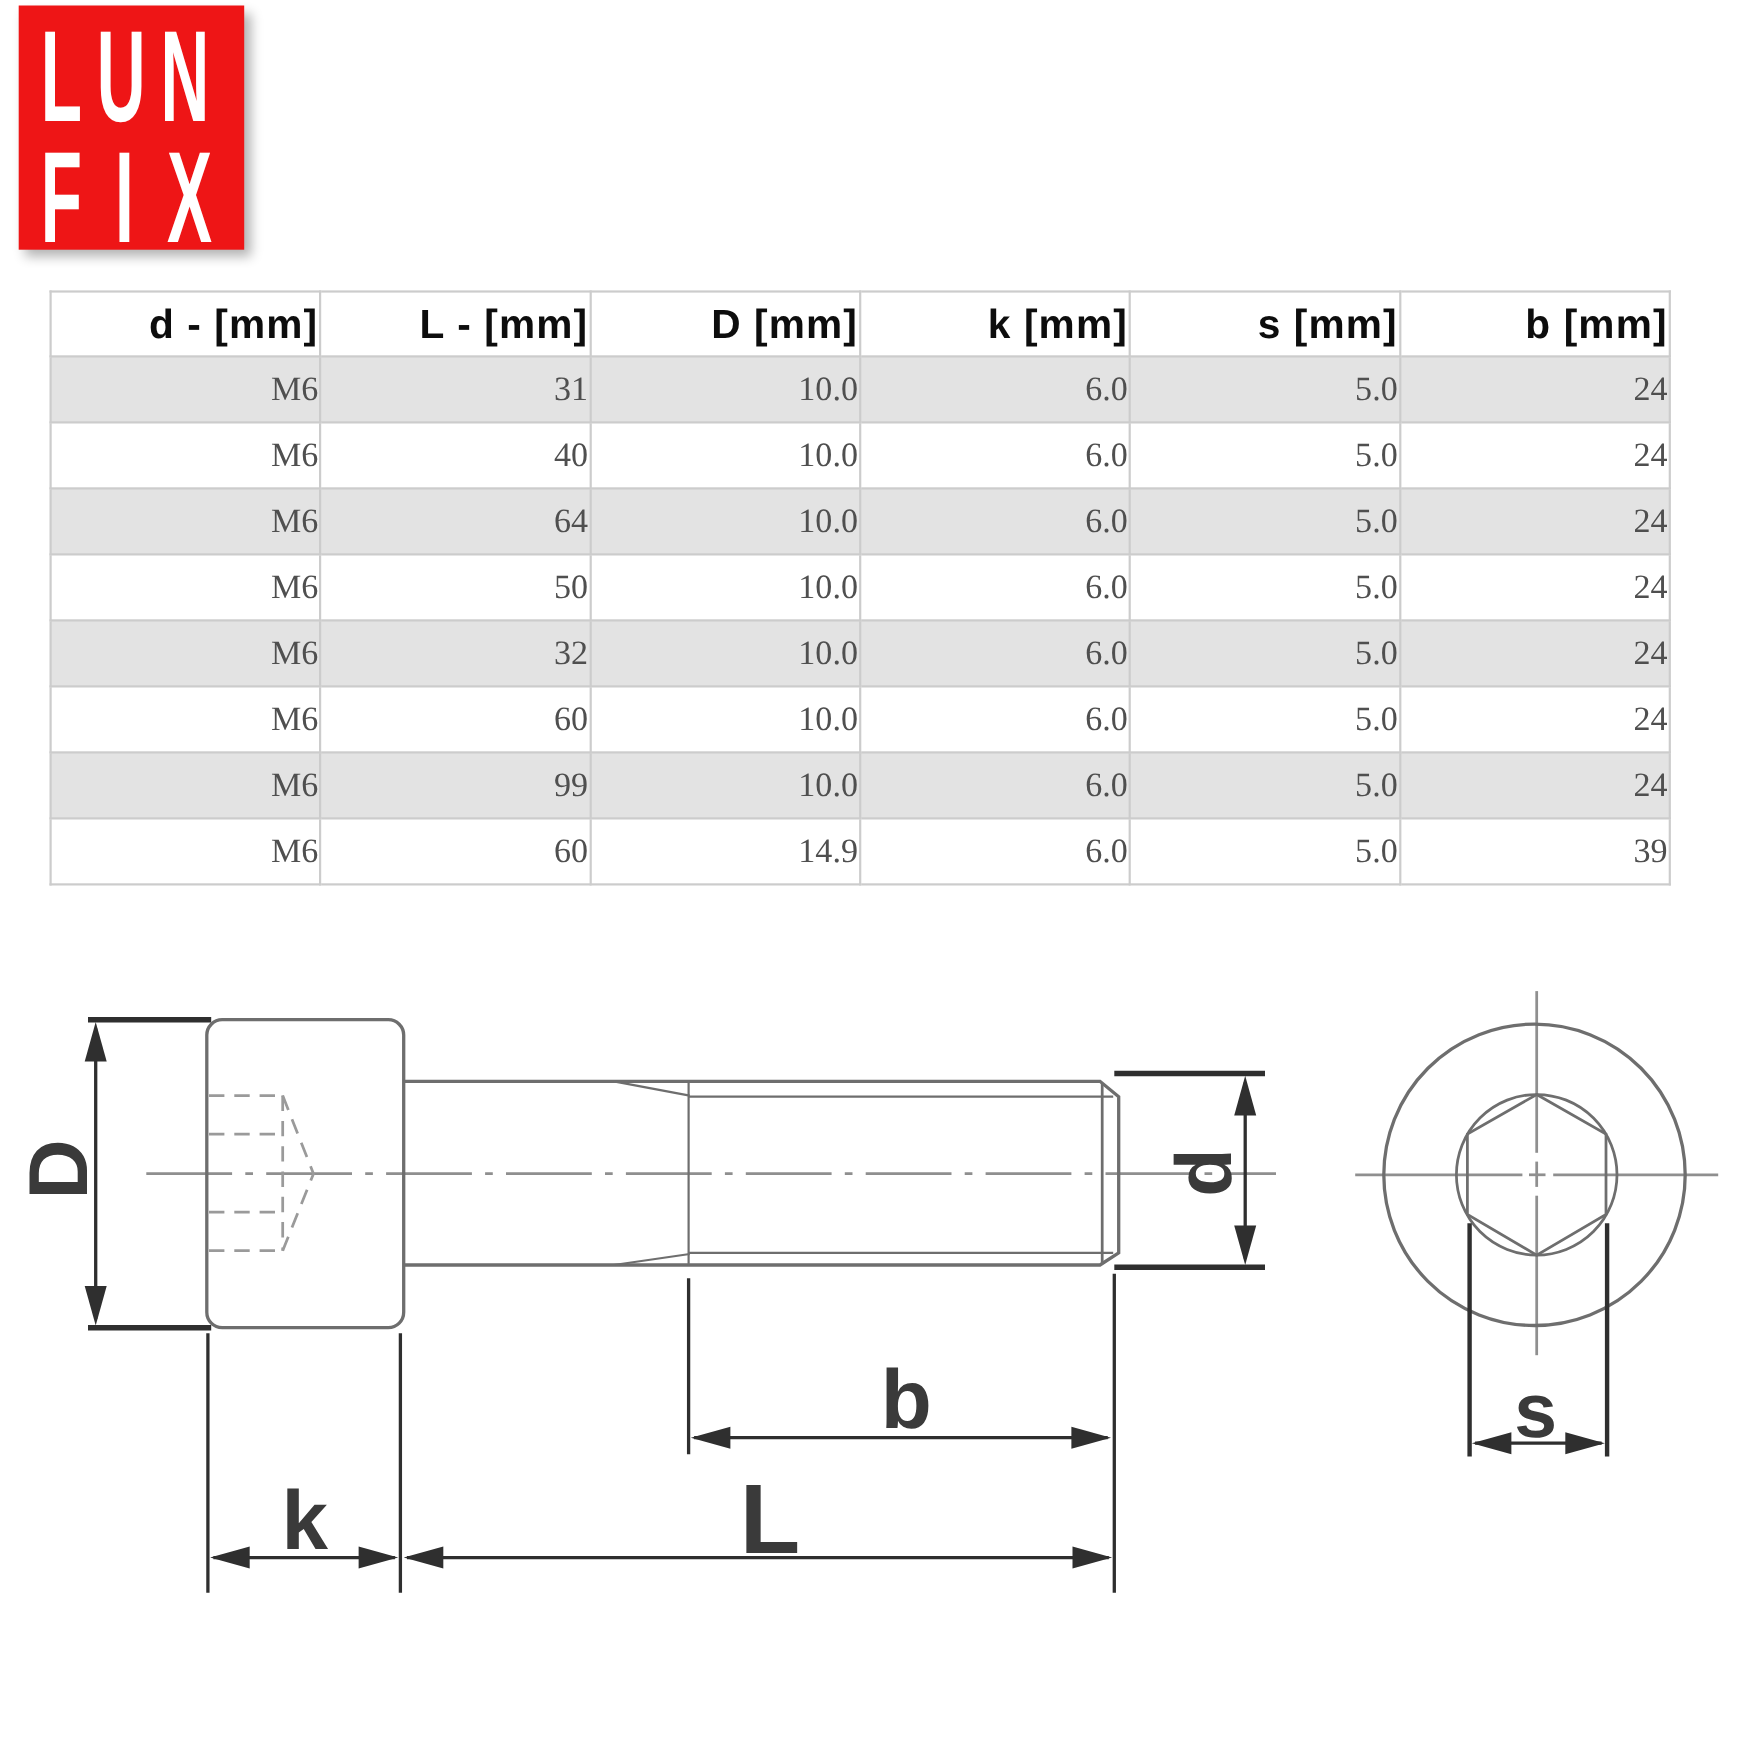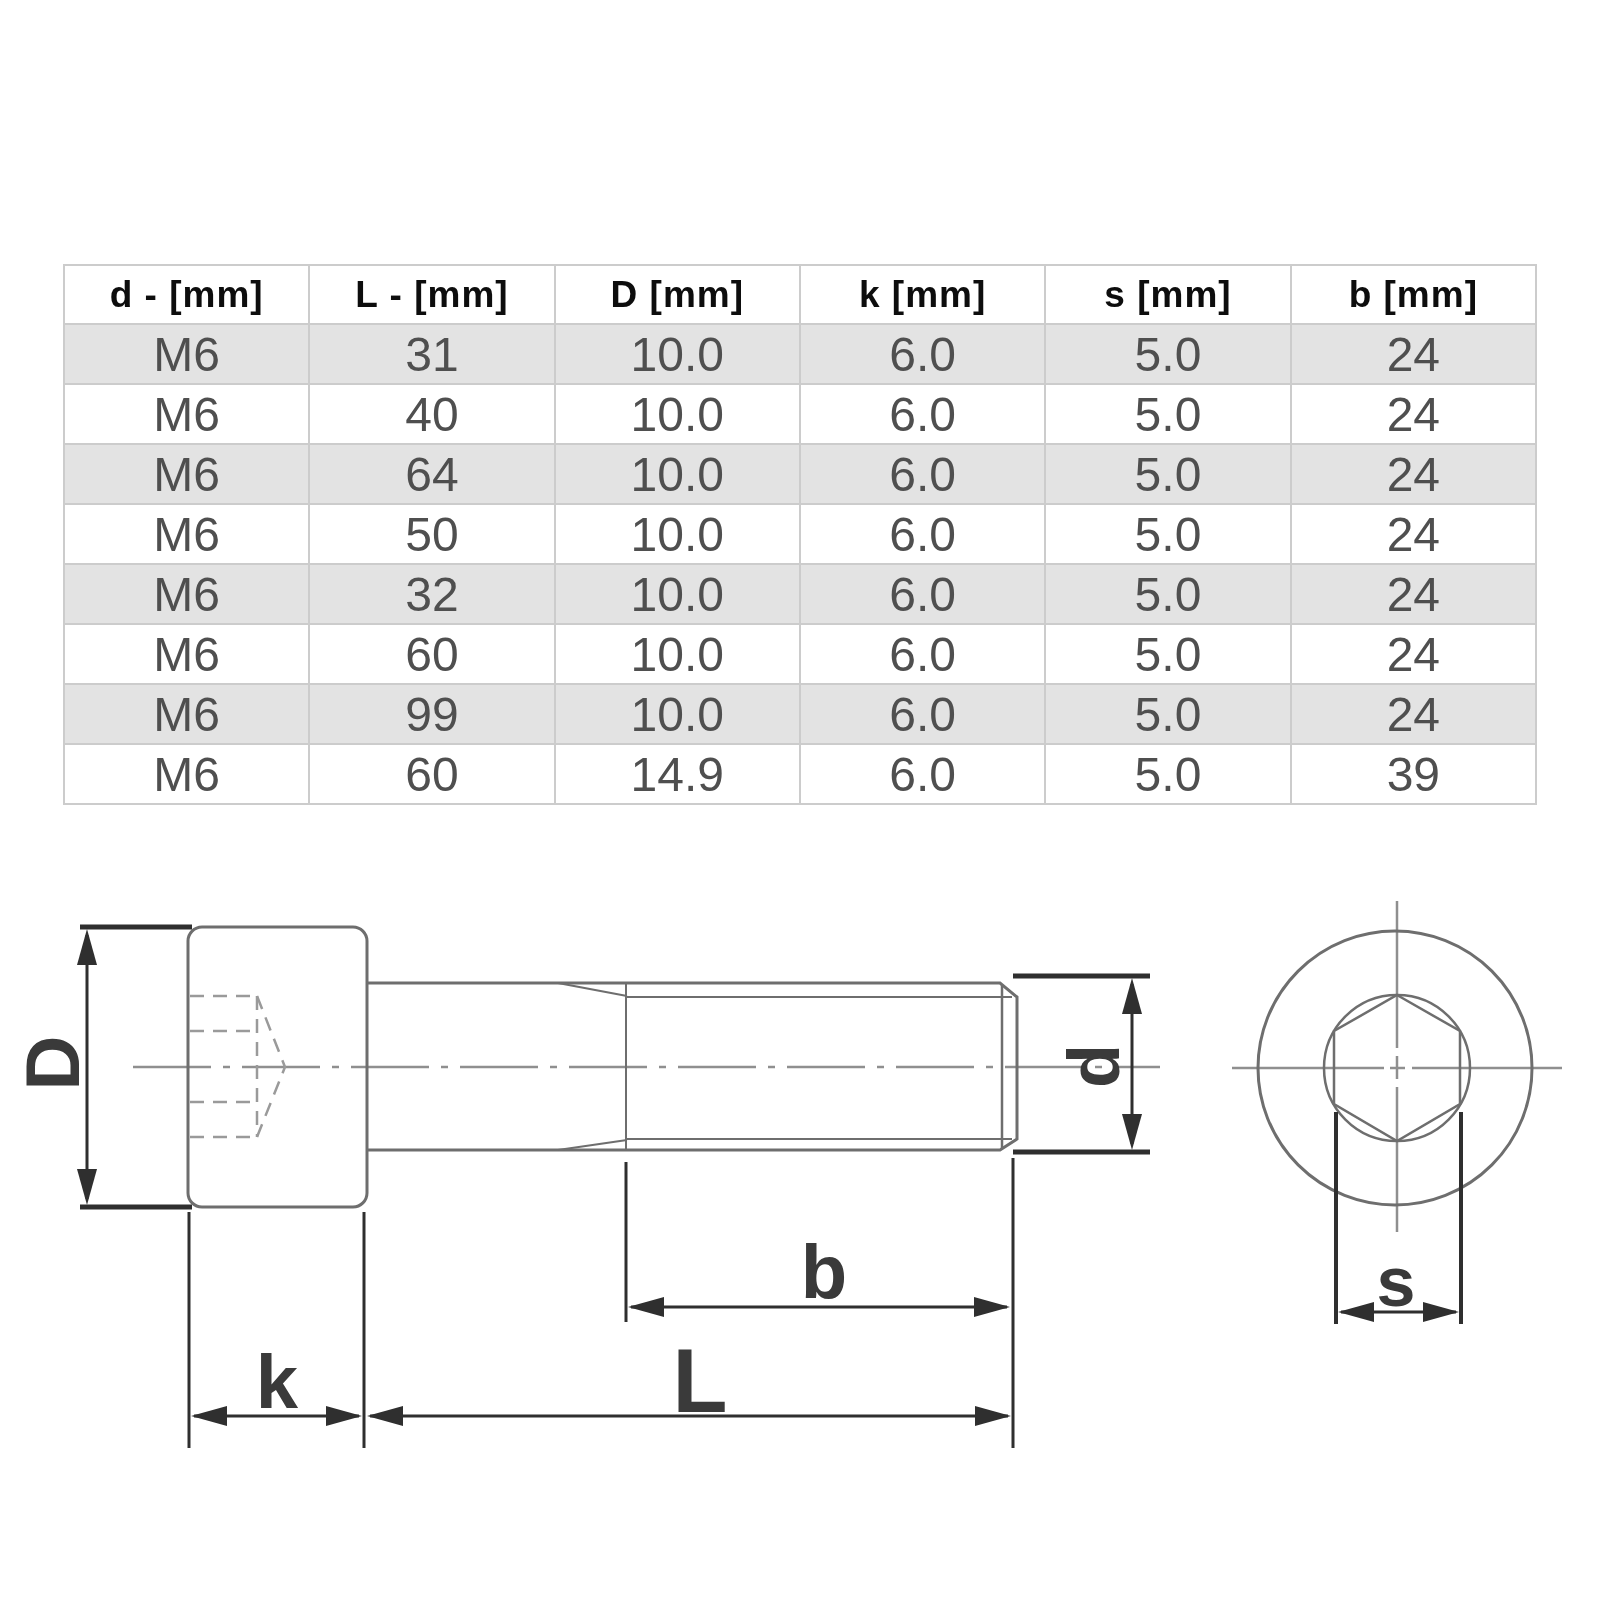--- a/index.html
+++ b/index.html
@@ -9,37 +9,41 @@
   
   .logo{position:absolute;left:17px;top:5px;width:205px;height:222px;background:#ee1516;
         box-shadow:6px 7px 10px rgba(0,0,0,0.30);}
   .logo-line{position:absolute;left:20px;white-space:nowrap;color:#ffffff;
              font-weight:700;font-size:118px;line-height:1;
              transform:scaleX(0.52);transform-origin:0 50%;}
   .logo-line.l1{top:6px;letter-spacing:26px;}
   .logo-line.l2{top:116px;letter-spacing:58px;}
 
   
-  .spec-table{position:absolute;left:63px;top:264px;width:1474px;border-collapse:collapse;
-              table-layout:fixed;text-align:center;}
+  .spec-table{position:absolute;left:45px;top:264px;width:1474px;border-collapse:collapse;
+              table-layout:fixed;text-align:right;}
   .spec-table th{height:55px;font-size:37px;font-weight:700;color:#0d0d0d;letter-spacing:1px;
                  border:2px solid #cccccc;background:#ffffff;}
-  .spec-table td{height:56px;font-size:48px;font-weight:400;color:#4f4f4f;
-                 border:2px solid #cccccc;background:#ffffff;}
+  .spec-table td{height:56px;font-size:31px;font-weight:400;color:#4f4f4f;
+                 border:2px solid #cccccc;background:#ffffff;font-family:Liberation Serif, serif;}
   .spec-table tr.alt td{background:#e3e3e3;}
 
   
   .drawing{position:absolute;left:0;top:0;width:1600px;height:1600px;}
   .dim-label{font-family:"Liberation Sans",sans-serif;font-weight:700;fill:#3a3a3a;}
 </style>
 </head>
 <body>
 
 <div id="canvas">
 
+  <div class="logo">
+    <div class="logo-line l1">LUN</div>
+    <div class="logo-line l2">FIX</div>
+  </div>
 
   <table class="spec-table">
     <thead>
       <tr>
           <th>d - [mm]</th>
           <th>L - [mm]</th>
           <th>D [mm]</th>
           <th>k [mm]</th>
           <th>s [mm]</th>
           <th>b [mm]</th>

